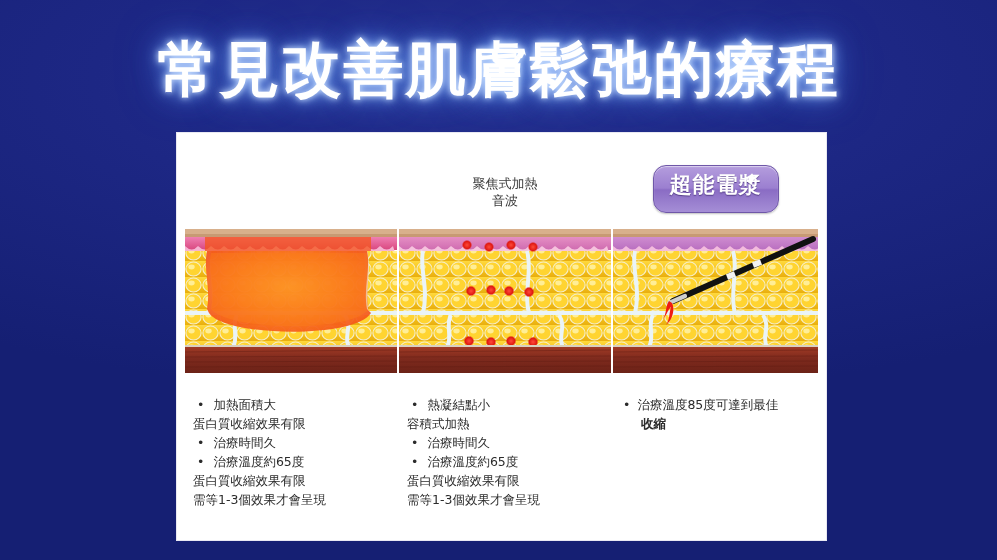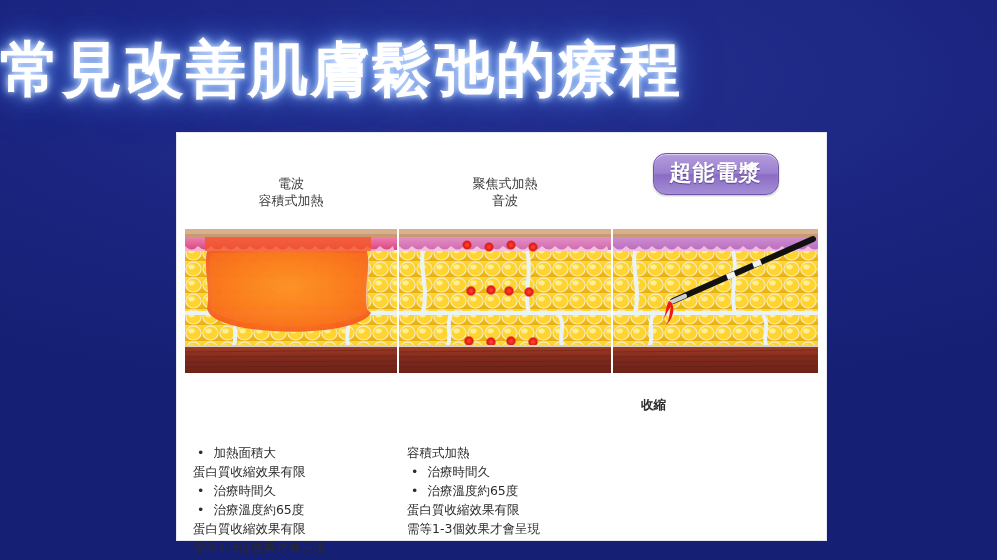--- a/index.html
+++ b/index.html
@@ -10,20 +10,21 @@
   }
   #slide{
     position:relative;width:997px;height:560px;
     background:
       radial-gradient(ellipse 900px 320px at 50% 14%, #26318f 0%, #1d2784 45%, #151f73 100%);
     overflow:hidden;
   }
   
   #title{
     position:absolute;left:0;top:38px;width:997px;
+    text-align:center;
     font-family:"DejaVu Sans","Liberation Sans",sans-serif;
     font-weight:bold;
     font-size:60px;
     letter-spacing:2px;
     color:#ffffff;
     text-shadow:
       0 0 6px #cfe3ff,
       0 0 14px #8fb8ff,
       0 0 28px #4f7fe0,
       0 0 44px #2a4fb8;
@@ -50,22 +51,22 @@
     color:#3b3b3b;
     font-size:13px;line-height:17px;
     font-family:"DejaVu Sans","Liberation Sans",sans-serif;
   }
   #col1 .head,#col2 .head{top:42px;}
   #col3 .head{top:65px;}
 
   
   #plasma-badge{
     position:absolute;left:50%;transform:translateX(-50%);
-    top:20px;
-    padding:4px 16px 6px 16px;
+    top:32px;
+    padding:4px 16px 12px 16px;
     border-radius:13px;
     background:linear-gradient(180deg,#b49ddd 0%,#9b7fd0 48%,#8a6cc4 52%,#a58ed6 100%);
     border:1px solid #6f57a8;
     box-shadow:inset 0 1px 1px rgba(255,255,255,.55),0 1px 2px rgba(0,0,0,.25);
     color:#ffffff;
     font-size:22px;font-weight:bold;letter-spacing:1px;
     font-family:"DejaVu Sans","Liberation Sans",sans-serif;
     text-shadow:0 1px 1px rgba(70,48,120,.8);
     white-space:nowrap;
   }
@@ -78,44 +79,40 @@
 
   
   .bullets{
     position:absolute;left:0;width:100%;
     top:262px;
     color:#2b2b2b;
     font-size:12.5px;
     line-height:19px;
     font-family:"DejaVu Sans","Liberation Sans",sans-serif;
   }
-  #col1 .bullets,#col2 .bullets{padding-left:8px;margin-top:48px;}
+  #col1 .bullets,#col2 .bullets{padding-left:8px;}
   #col3 .bullets{padding-left:6px;}
   .bl{display:block;white-space:nowrap;}
   .bl.bullet{padding-left:4px;}
   .bl.bullet::before{content:"\2022";margin-right:9px;}
   .bl.cont{padding-left:0px;}
   .bl.indent{padding-left:22px;font-weight:bold;}
   #col3 .bl.bullet::before{margin-right:7px;}
 </style>
 </head>
 <body>
 
 <div id="slide">
 
   <div id="title">常見改善肌膚鬆弛的療程</div>
 
   <div id="panel">
 
     <div class="col" id="col1">
 
-      <div class="head">
-        <div>電波</div>
-        <div>容積式加熱</div>
-      </div>
 
       <div class="skin">
         <svg viewBox="0 0 212 152" preserveAspectRatio="none">
           <defs>
             <linearGradient id="fatg1" x1="0" y1="0" x2="0" y2="1">
               <stop offset="0%" stop-color="#ffd93f"></stop>
                 <stop offset="50%" stop-color="#f7c41b"></stop>
                 <stop offset="100%" stop-color="#e8ae10"></stop>
             </linearGradient>
             <radialGradient id="heatg" cx="50%" cy="45%" r="62%">
@@ -257,20 +254,21 @@
           <g stroke="#5e1c13" stroke-width=".8" opacity=".55">
             <line x1="0" y1="123" x2="212" y2="121"></line>
               <line x1="0" y1="128" x2="212" y2="127"></line>
             <line x1="0" y1="133" x2="212" y2="132"></line>
               <line x1="0" y1="138" x2="212" y2="137"></line>
           </g>
         </svg>
       </div>
 
       <div class="bullets">
+        <span class="bl bullet">熱凝結點小</span>
         <span class="bl cont">容積式加熱</span>
         <span class="bl bullet">治療時間久</span>
         <span class="bl bullet">治療溫度約65度</span>
         <span class="bl cont">蛋白質收縮效果有限</span>
         <span class="bl cont">需等1-3個效果才會呈現</span>
       </div>
     </div>
 
     <div class="col" id="col3">
 
@@ -328,18 +326,19 @@
           <g stroke="#5e1c13" stroke-width=".8" opacity=".55">
             <line x1="0" y1="123" x2="205" y2="121"></line>
               <line x1="0" y1="128" x2="205" y2="127"></line>
             <line x1="0" y1="133" x2="205" y2="132"></line>
               <line x1="0" y1="138" x2="205" y2="137"></line>
           </g>
         </svg>
       </div>
 
       <div class="bullets">
+        <span class="bl bullet">治療溫度85度可達到最佳</span>
         <span class="bl indent">收縮</span>
       </div>
     </div>
 
   </div>
 </div>
 
 </body></html>

